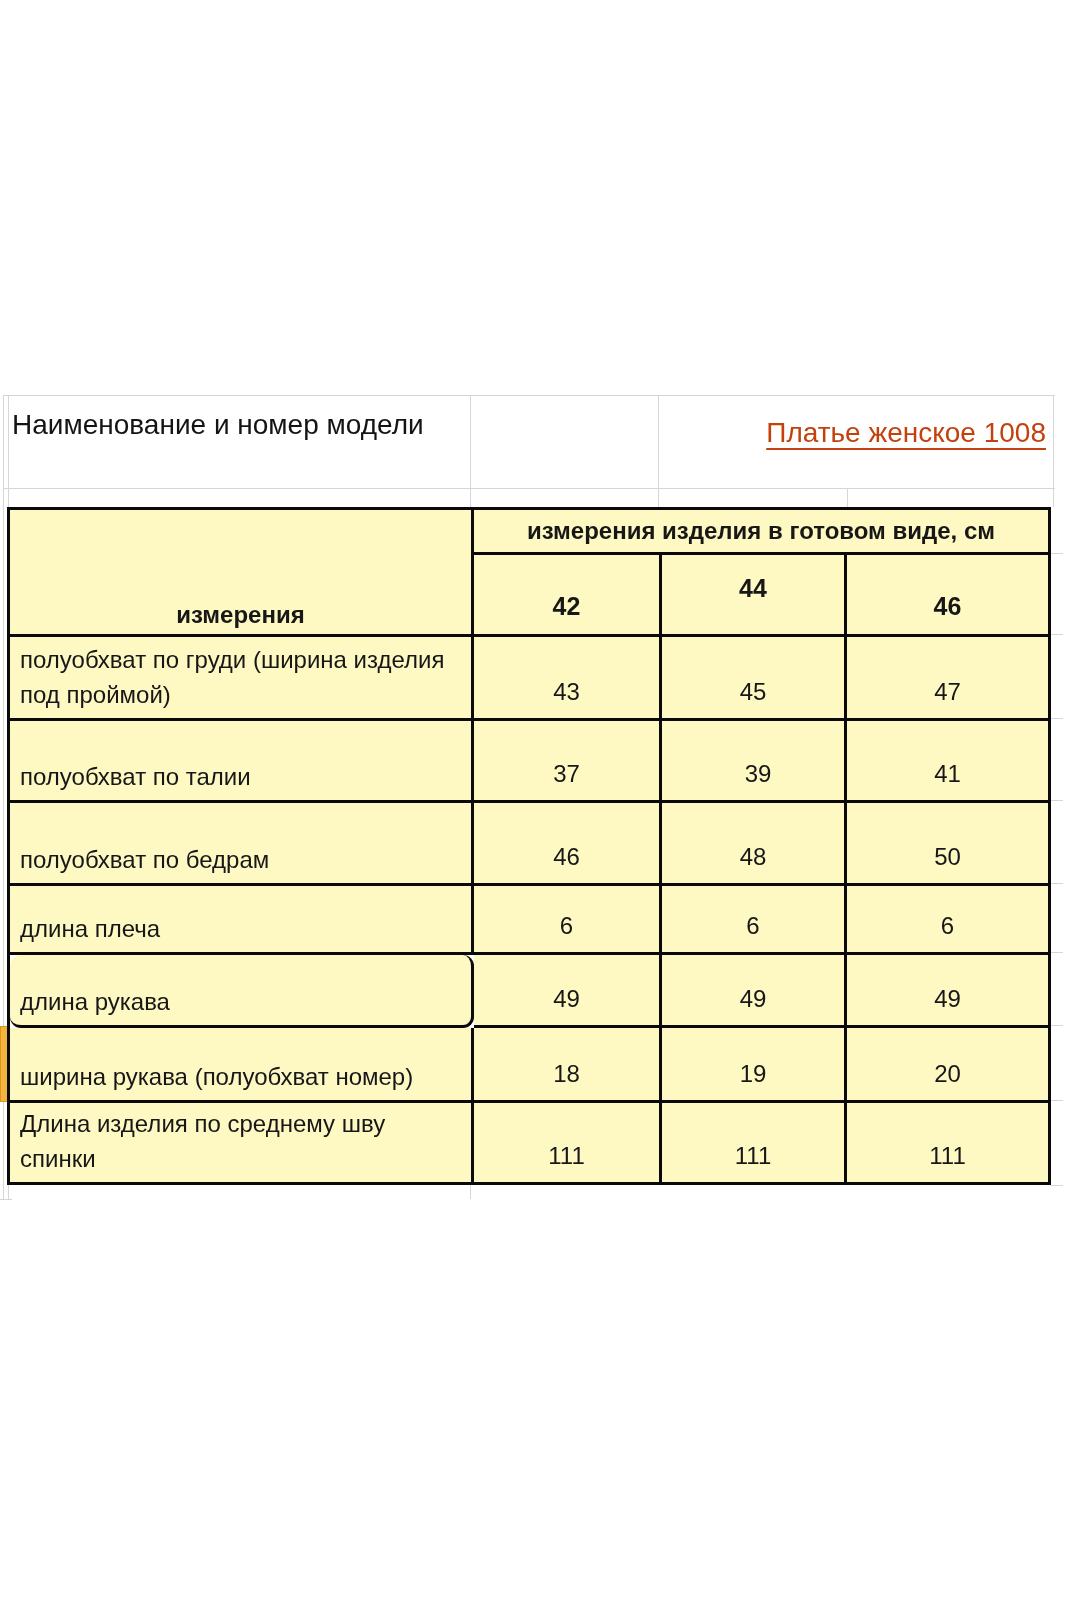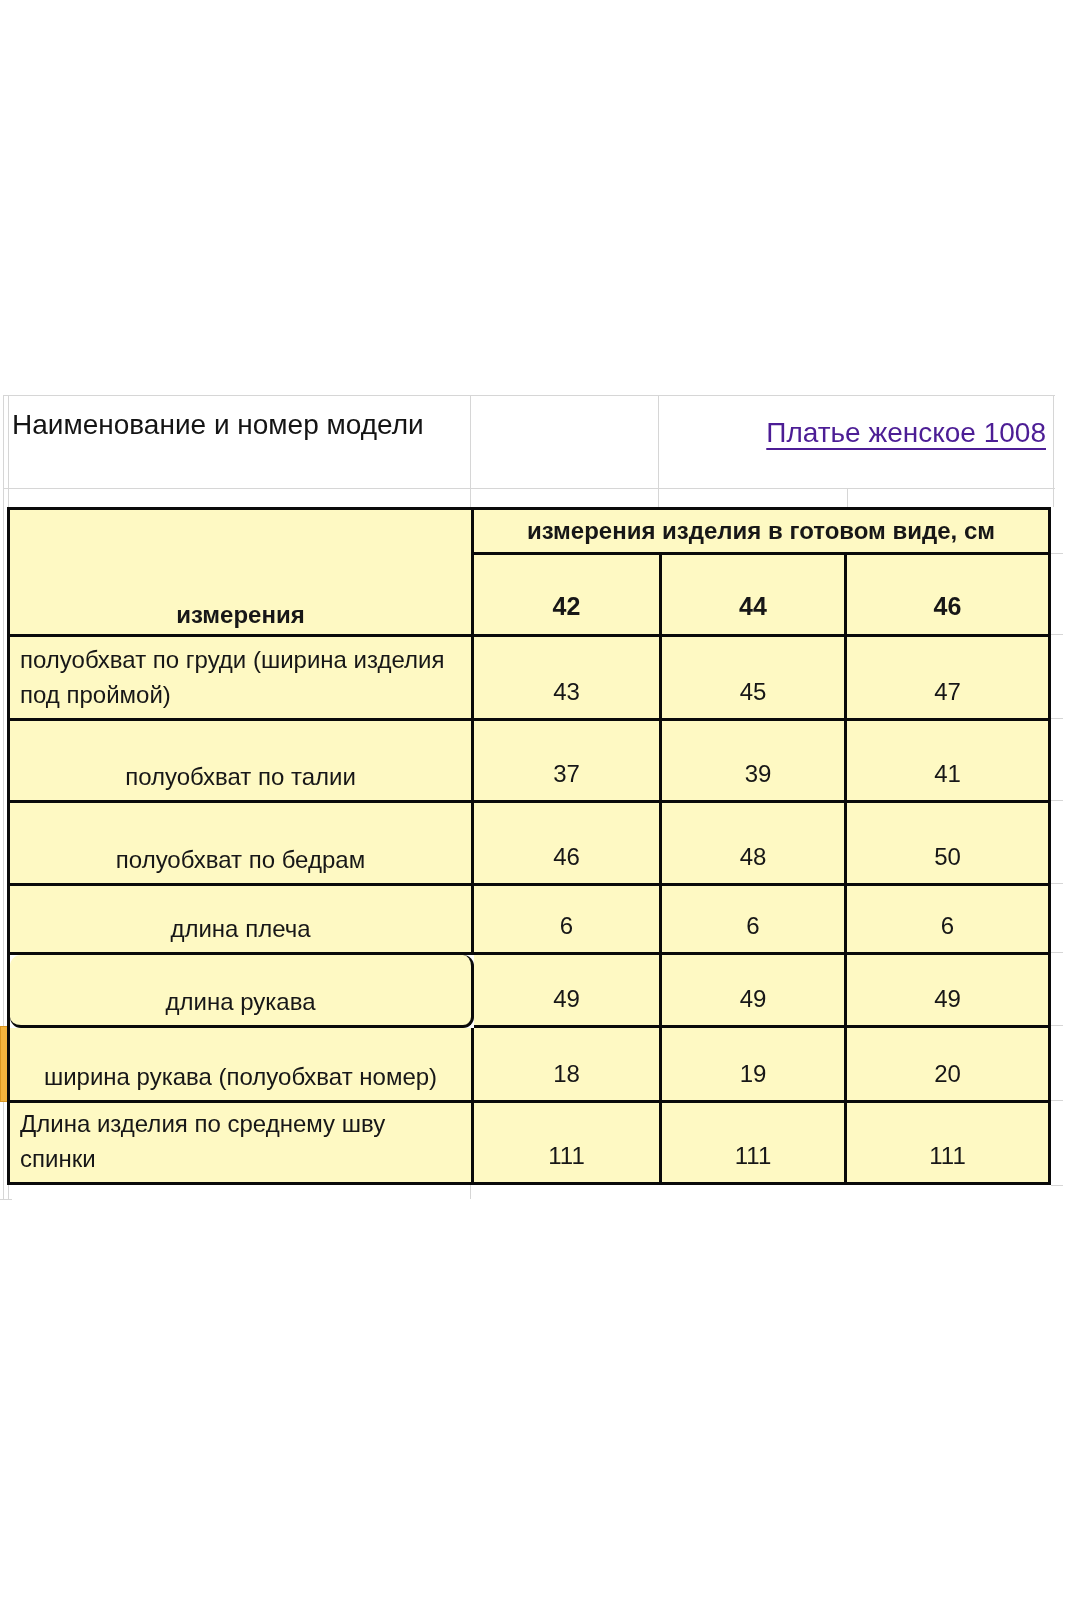--- a/index.html
+++ b/index.html
@@ -18,21 +18,21 @@
   .gl.v { width:1px; }
   .gl.h { height:1px; }
 
   
   .model-label {
     left:12px; top:398px; width:445px;
     font-size:28px; line-height:53px; color:#141414;
   }
   .model-value {
     left:560px; top:413px; width:486px;
-    font-size:28px; line-height:40px; color:#4c1d95;
+    font-size:28px; line-height:40px; color:#c2410c;
     text-align:right;
     text-decoration:underline;
     text-underline-offset:6px;
     text-decoration-thickness:2px;
   }
 
   
   .row-highlight {
     left:0; top:1026px; width:8px; height:76px;
     background:#F3B33D;
@@ -52,21 +52,21 @@
     display:flex; align-items:flex-end;
     border-right:3px solid #0a0a0a;
     border-bottom:3px solid #0a0a0a;
     background:#fef9c3;
     overflow:hidden;
   }
   .cell.last-col { border-right:none; }
   .cell.last-row { border-bottom:none; }
 
   .cell.label {
-    justify-content:center;
+    justify-content:flex-start;
     padding:0 10px 6px 10px;
     font-size:24px; line-height:35px;
   }
   .cell.value {
     justify-content:center;
     padding-bottom:12px;
     font-size:24px;
   }
   .cell.measure-head {
     grid-row:1 / 3; grid-column:1;
@@ -124,21 +124,21 @@
     <span>измерения</span>
   </div>
 
   <div class="cell span-head">
     <span>измерения изделия в готовом виде, см</span>
   </div>
 
   <div class="cell size-head" style="grid-row:2; grid-column:2;">
     <span>42</span>
   </div>
-  <div class="cell size-head" style="grid-row:2; grid-column:3;">
+  <div class="cell size-head" style="grid-row:2; grid-column:3;align-items:center;">
     <span>44</span>
   </div>
   <div class="cell size-head last-col" style="grid-row:2; grid-column:4;">
     <span>46</span>
   </div>
 
   <div class="cell label" style="grid-row:3;">
     <span>полуобхват по груди (ширина изделия под проймой)</span>
   </div>
   <div class="cell value" style="grid-row:3;justify-content:center;">

